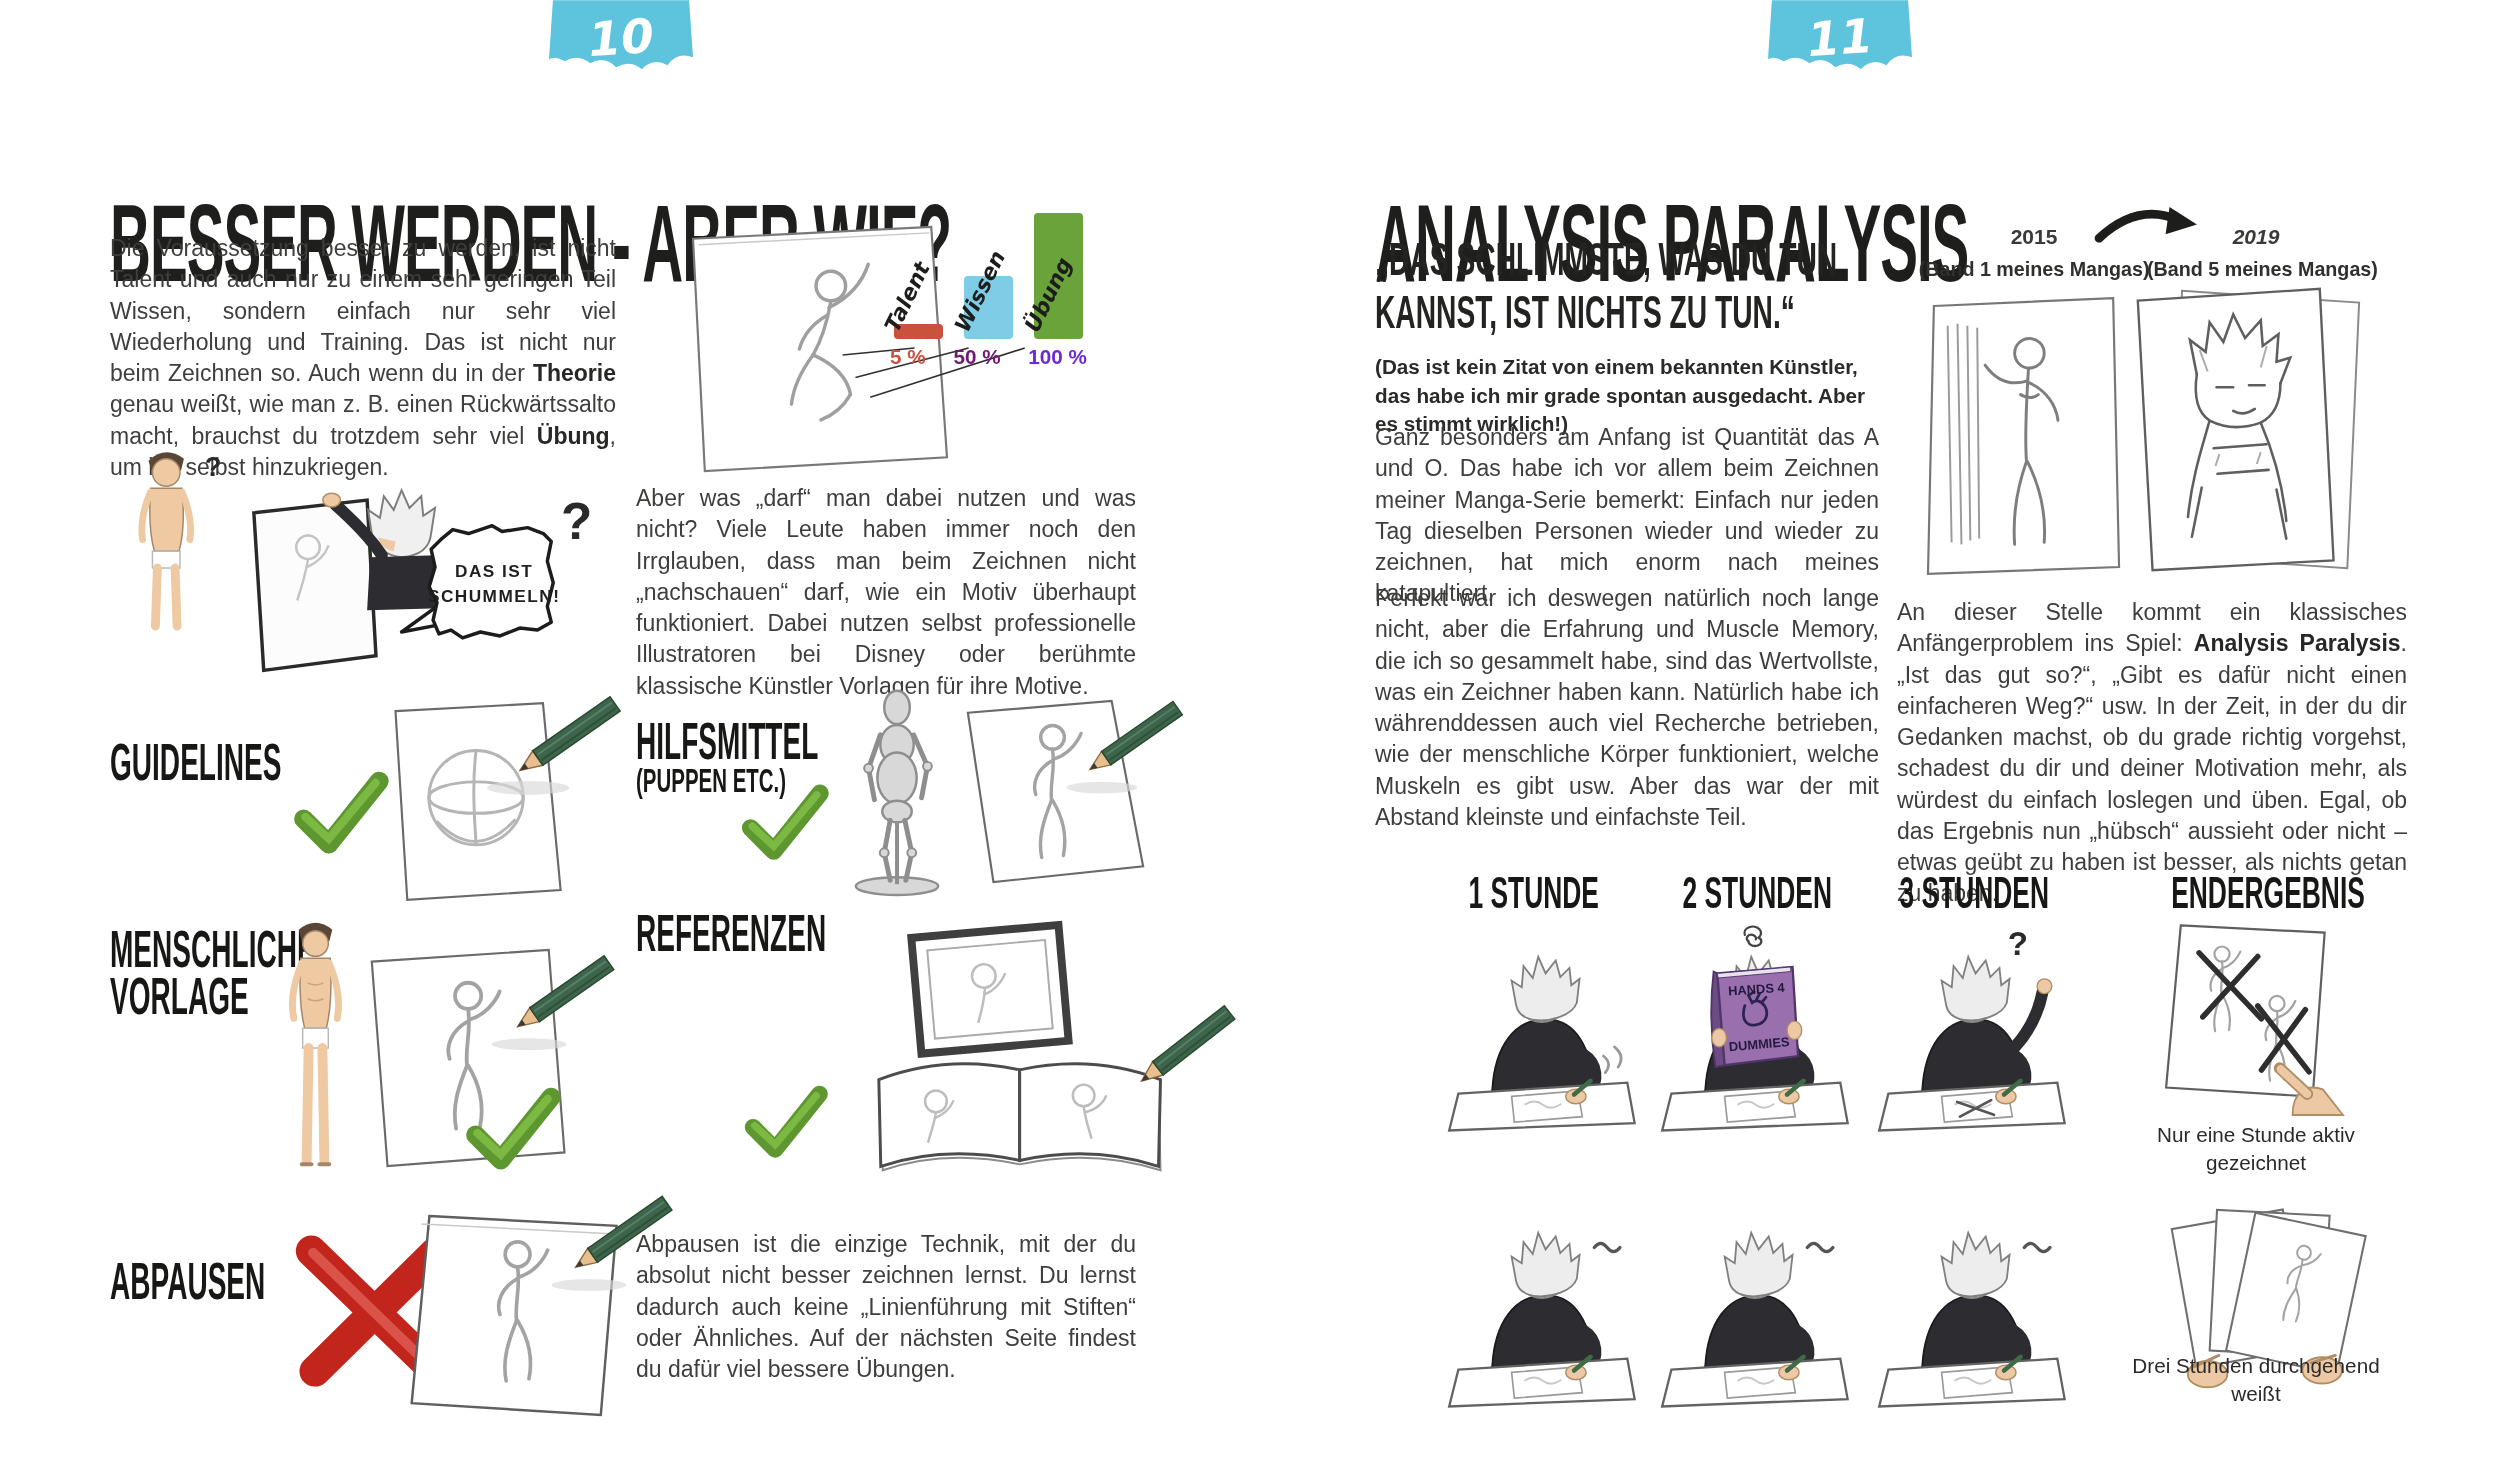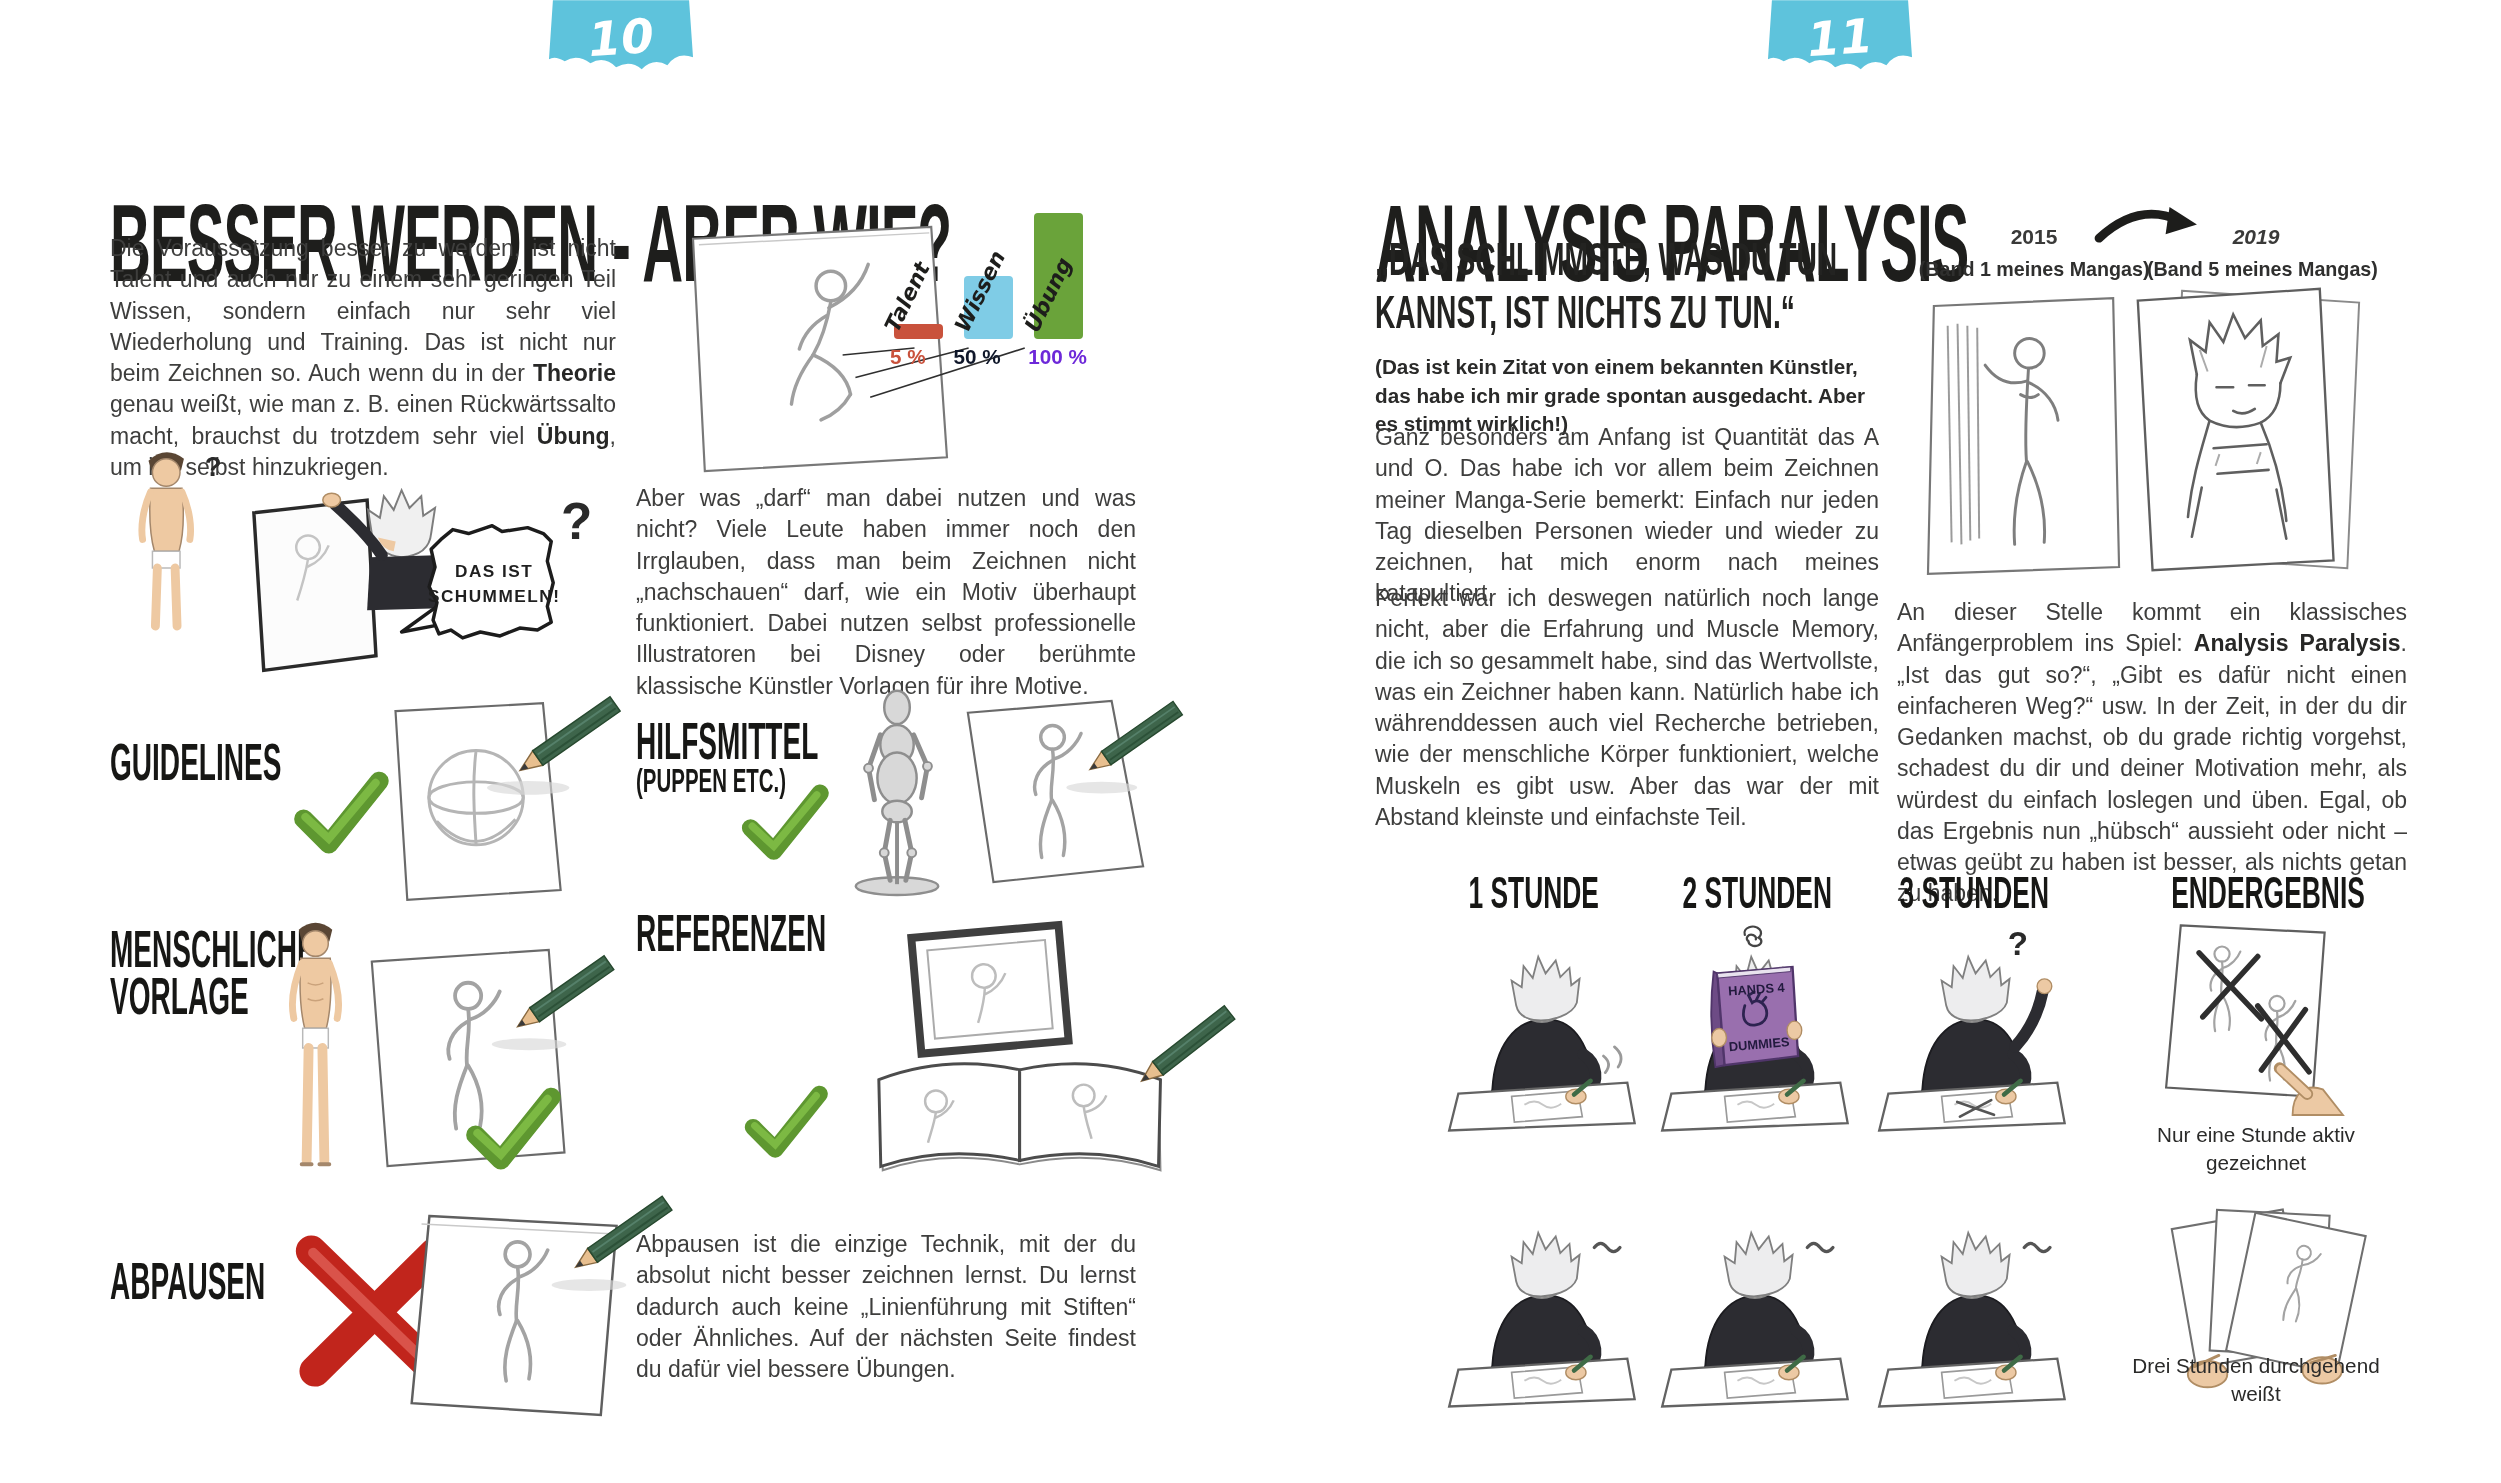--- a/index.html
+++ b/index.html
@@ -125,21 +125,21 @@
           <span class="bar-label">Wissen</span>
           <div class="bar" style="height: 63px; background: rgb(127, 204, 230);"></div>
         </div>
         <div class="bar-wrap">
           <span class="bar-label">Übung</span>
           <div class="bar" style="height: 126px; background: rgb(106, 163, 58);"></div>
         </div>
       </div>
       <div class="pcts">
         <span class="pct" style="color:#c9523c;">5 %</span>
-        <span class="pct" style="color:#0f172a;">50 %</span>
+        <span class="pct" style="color:#701a75;">50 %</span>
         <span class="pct" style="color:#6d28d9;">100 %</span>
       </div>
     </div>
 
     <svg class="abs" style="left:106px;top:439px;" width="537" height="258" viewBox="0 0 545 262">
       <g>
         <path d="M43 22 Q60 6 79 20 L76 32 L46 32 Z" fill="#5a4634"></path>
         <circle cx="61" cy="34" r="14" fill="#eec9a2" stroke="#a4876b" stroke-width="1.5"></circle>
         <path d="M45 50 C43 82 45 100 49 114 L74 114 C78 100 80 82 77 50 Z" fill="#eec9a2" stroke="#a4876b" stroke-width="1.5"></path>
         <path d="M45 54 C37 72 35 90 37 102" stroke="#eec9a2" stroke-width="7" fill="none" stroke-linecap="round"></path>

